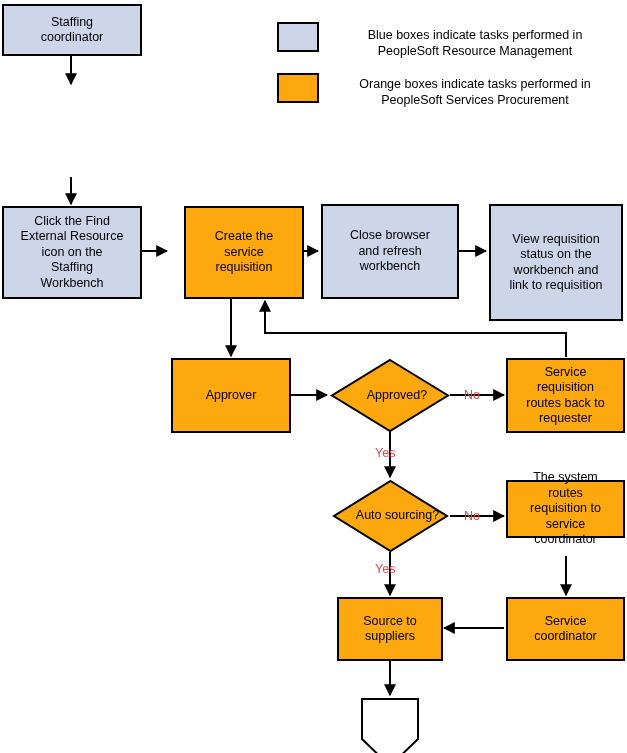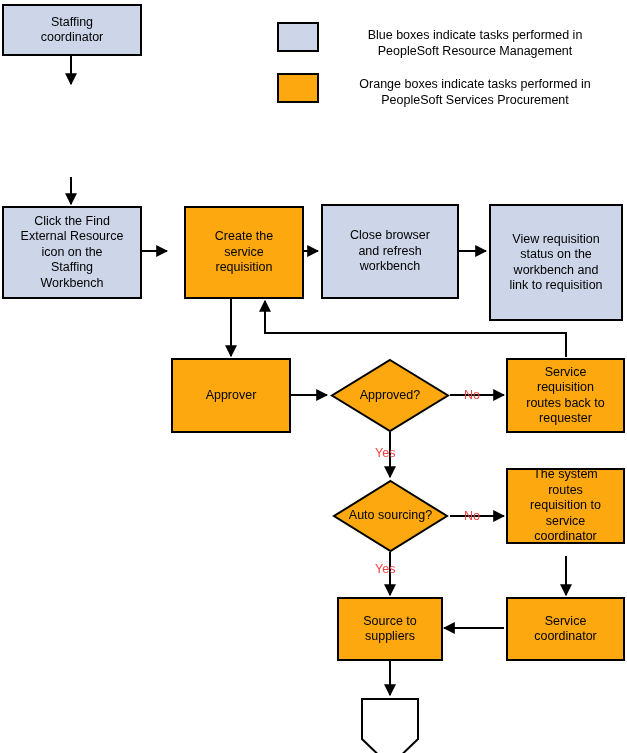--- a/index.html
+++ b/index.html
@@ -39,21 +39,21 @@
     position: absolute;
     z-index: 3;
   }
   .diamond-wrap svg {
     position: absolute;
     left: 0; top: 0;
     overflow: visible;
   }
   .diamond-label {
     position: absolute;
-    left: 0; top: 0;
+    left: 7px; top: 0;
     width: 100%;
     height: 100%;
     display: flex;
     align-items: center;
     justify-content: center;
     text-align: center;
     font-size: 12.5px;
     line-height: 15.5px;
     color: #000000;
     pointer-events: none;
@@ -168,21 +168,21 @@
   <div class="node orange" style="left:184px; top:206px; width:120px; height:93px;">Create the service requisition</div>
 
   <div class="node blue" style="left:321px; top:204px; width:138px; height:95px;">Close browser and refresh workbench</div>
 
   <div class="node blue" style="left:489px; top:204px; width:134px; height:117px;">View requisition status on the workbench and link to requisition</div>
 
   <div class="node orange" style="left:171px; top:358px; width:120px; height:75px;">Approver</div>
 
   <div class="node orange" style="left:506px; top:358px; width:119px; height:75px;">Service requisition routes back to requester</div>
 
-  <div class="node orange" style="left:506px; top:468px; width:119px; height:76px;">The system routes requisition to service coordinator</div>
+  <div class="node orange" style="left:506px; top:480px; width:119px; height:58px;">The system routes requisition to service coordinator</div>
 
   <div class="node orange" style="left:337px; top:597px; width:106px; height:64px;">Source to suppliers</div>
 
   <div class="node orange" style="left:506px; top:597px; width:119px; height:64px;">Service coordinator</div>
 
   <div class="diamond-wrap" style="left:330px; top:358px; width:120px; height:75px;">
     <svg width="120" height="75" viewBox="0 0 120 75" xmlns="http://www.w3.org/2000/svg">
       <path d="M 60 2 L 118 37.5 L 60 73 L 2 37.5 Z" fill="#fca80e" stroke="#000000" stroke-width="2"></path>
     </svg>
     <div class="diamond-label">Approved?</div>

